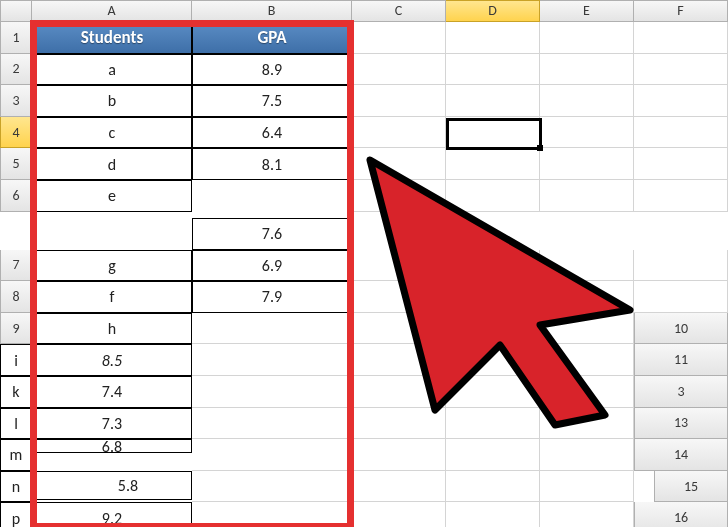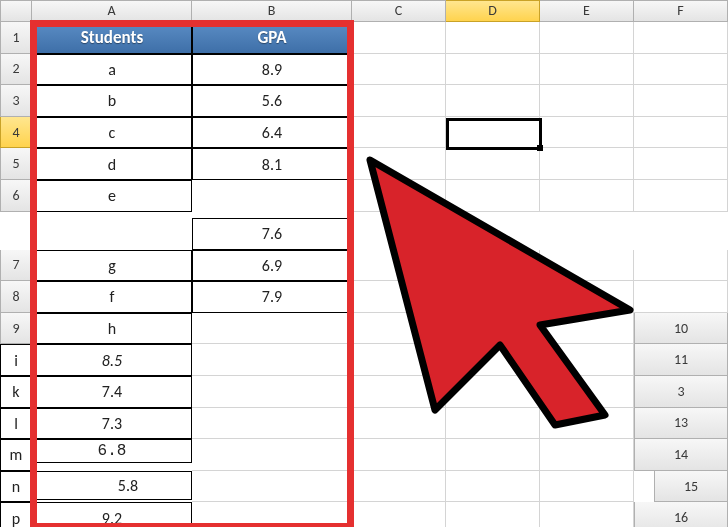--- a/index.html
+++ b/index.html
@@ -127,21 +127,21 @@
 
 <div class="row-header" style="height: 31.6px;">2</div>
     <div class="cell data-cell" style="height: 31.6px;">a</div>
     <div class="cell data-cell" style="height: 31.6px;">8.9</div>
     <div class="cell" style="height: 31.6px;"></div>
     <div class="cell" style="height: 31.6px;"></div>
     <div class="cell" style="height: 31.6px;"></div>
     <div class="cell" style="height: 31.6px;"></div>
     <div class="row-header" style="height: 31.6px;">3</div>
     <div class="cell data-cell" style="height: 31.6px;">b</div>
-    <div class="cell data-cell" style="height: 31.6px;">5.6</div>
+    <div class="cell data-cell" style="height: 31.6px;">7.5</div>
     <div class="cell" style="height: 31.6px;"></div>
     <div class="cell" style="height: 31.6px;"></div>
     <div class="cell" style="height: 31.6px;"></div>
     <div class="cell" style="height: 31.6px;"></div>
     <div class="row-header selected" style="height: 31.6px;">4</div>
     <div class="cell data-cell" style="height: 31.6px;">c</div>
     <div class="cell data-cell" style="height: 31.6px;">6.4</div>
     <div class="cell" style="height: 31.6px;"></div>
     <div class="cell" style="height: 31.6px;"></div>
     <div class="cell" style="height: 31.6px;"></div>
@@ -196,21 +196,21 @@
     <div class="cell" style="height: 31.6px;"></div>
     <div class="row-header" style="height: 31.6px;">3</div>
     <div class="cell data-cell" style="height: 31.6px;">l</div>
     <div class="cell data-cell" style="height: 31.6px;">7.3</div>
     <div class="cell" style="height: 31.6px;"></div>
     <div class="cell" style="height: 31.6px;"></div>
     <div class="cell" style="height: 31.6px;"></div>
     <div class="cell" style="height: 31.6px;"></div>
     <div class="row-header" style="height: 31.6px;">13</div>
     <div class="cell data-cell" style="height: 31.6px;">m</div>
-    <div class="cell data-cell" style="height: 24px; font-family: Liberation Mono, monospace;">6.8</div>
+    <div class="cell data-cell" style="height: 14px;">6.8</div>
     <div class="cell" style="height: 31.6px;"></div>
     <div class="cell" style="height: 31.6px;"></div>
     <div class="cell" style="height: 31.6px;"></div>
     <div class="cell" style="height: 31.6px;"></div>
     <div class="row-header" style="height: 31.6px;">14</div>
     <div class="cell data-cell" style="height: 31.6px;">n</div>
     <div class="cell data-cell" style="height: 29px; padding-left: 32px;">5.8</div>
     <div class="cell" style="height: 31.6px;"></div>
     <div class="cell" style="height: 31.6px;"></div>
     <div class="cell" style="height: 31.6px;"></div>

